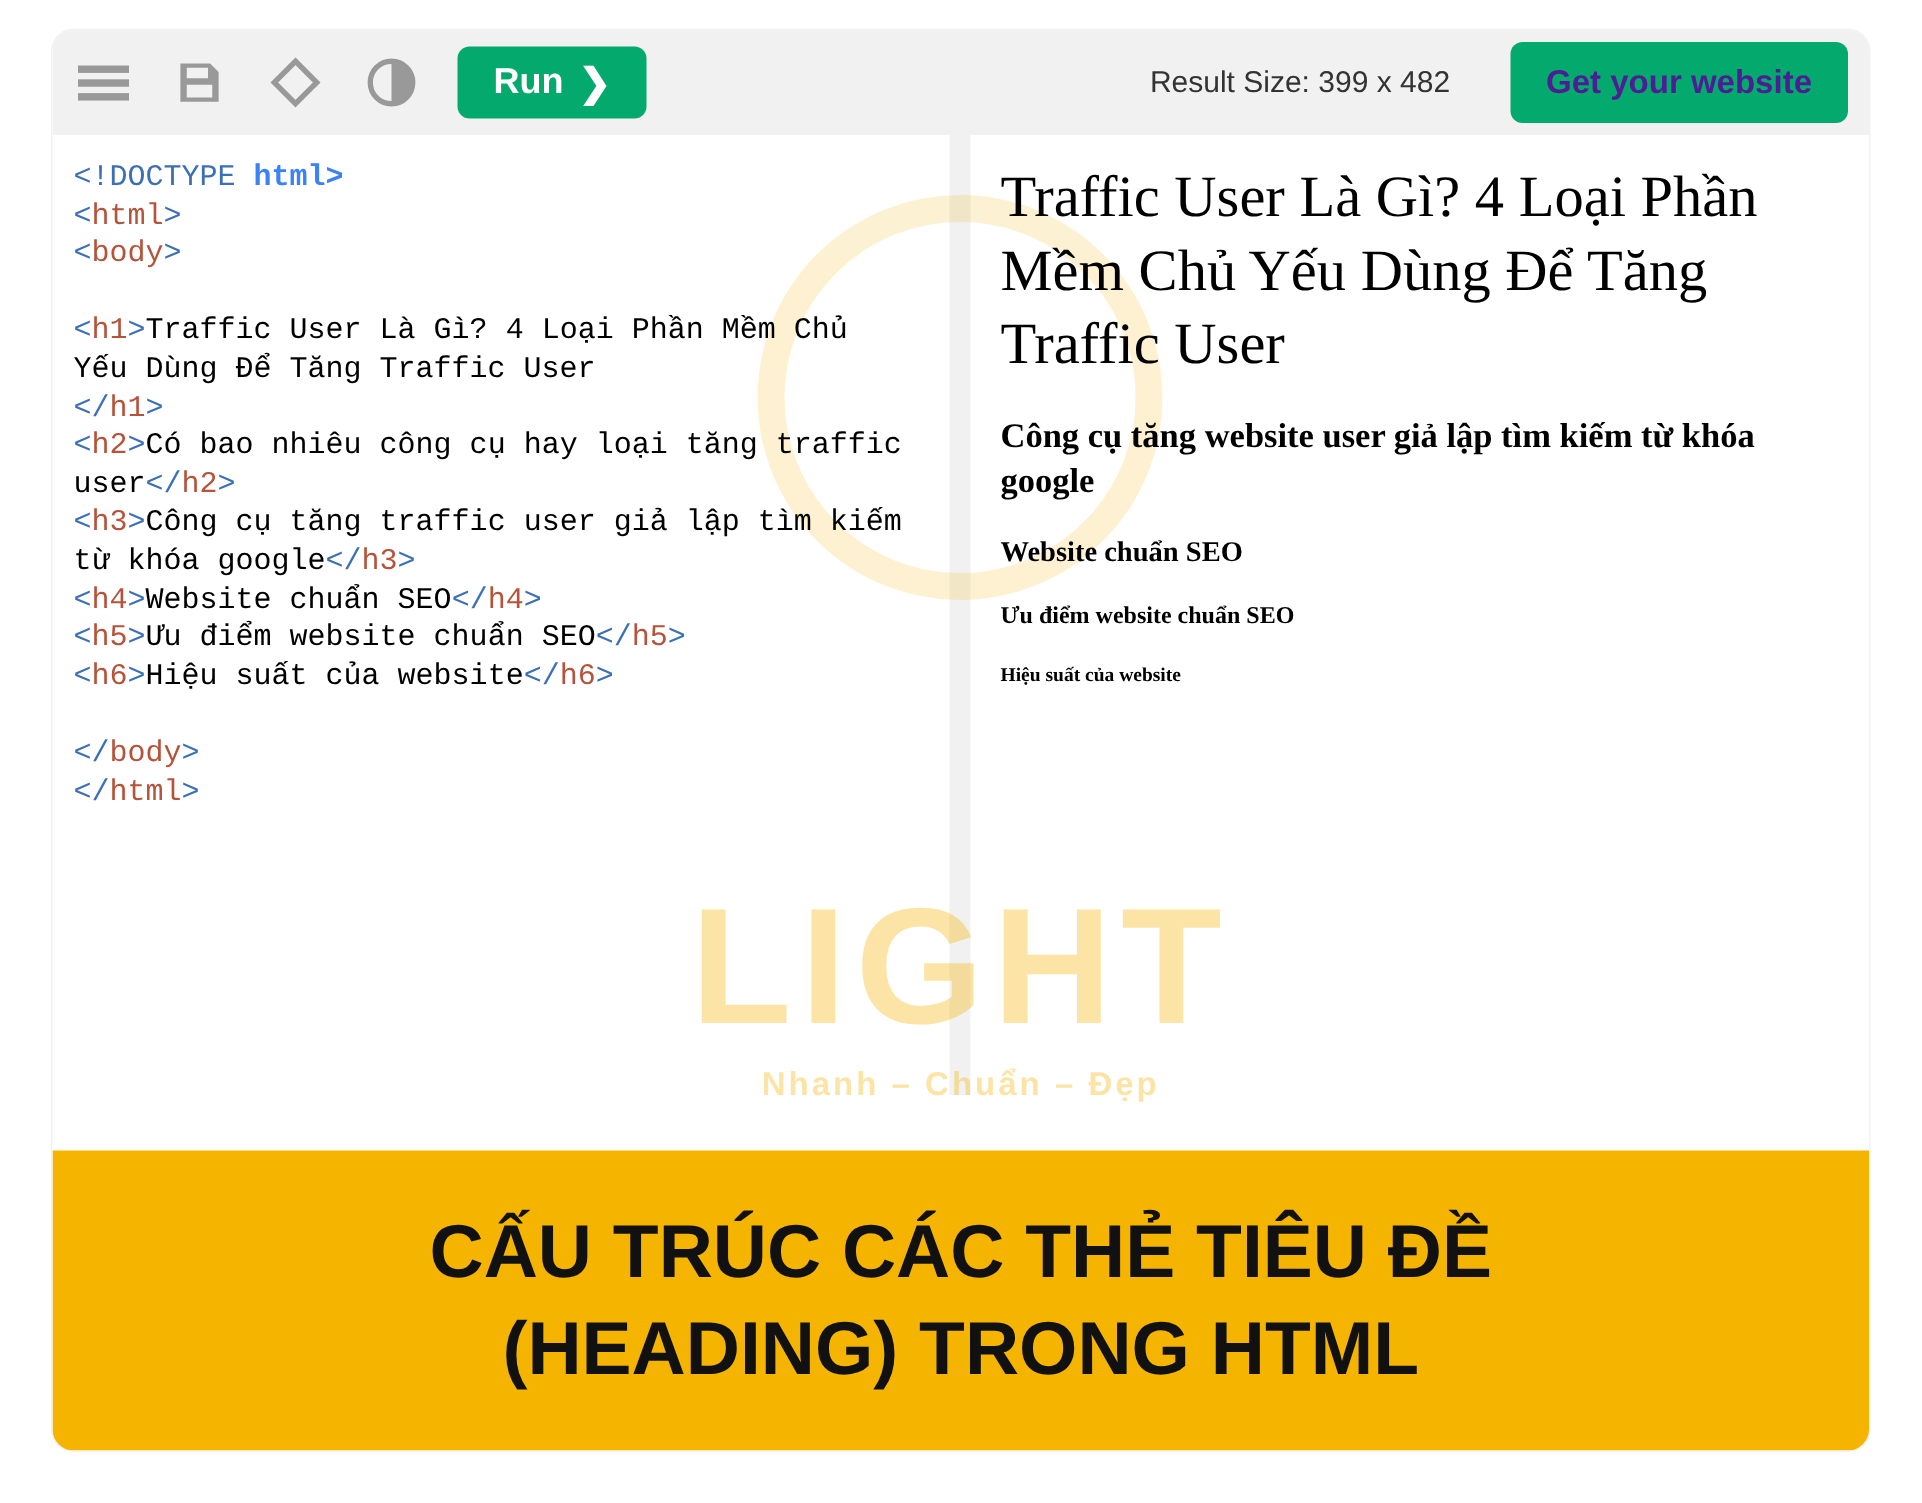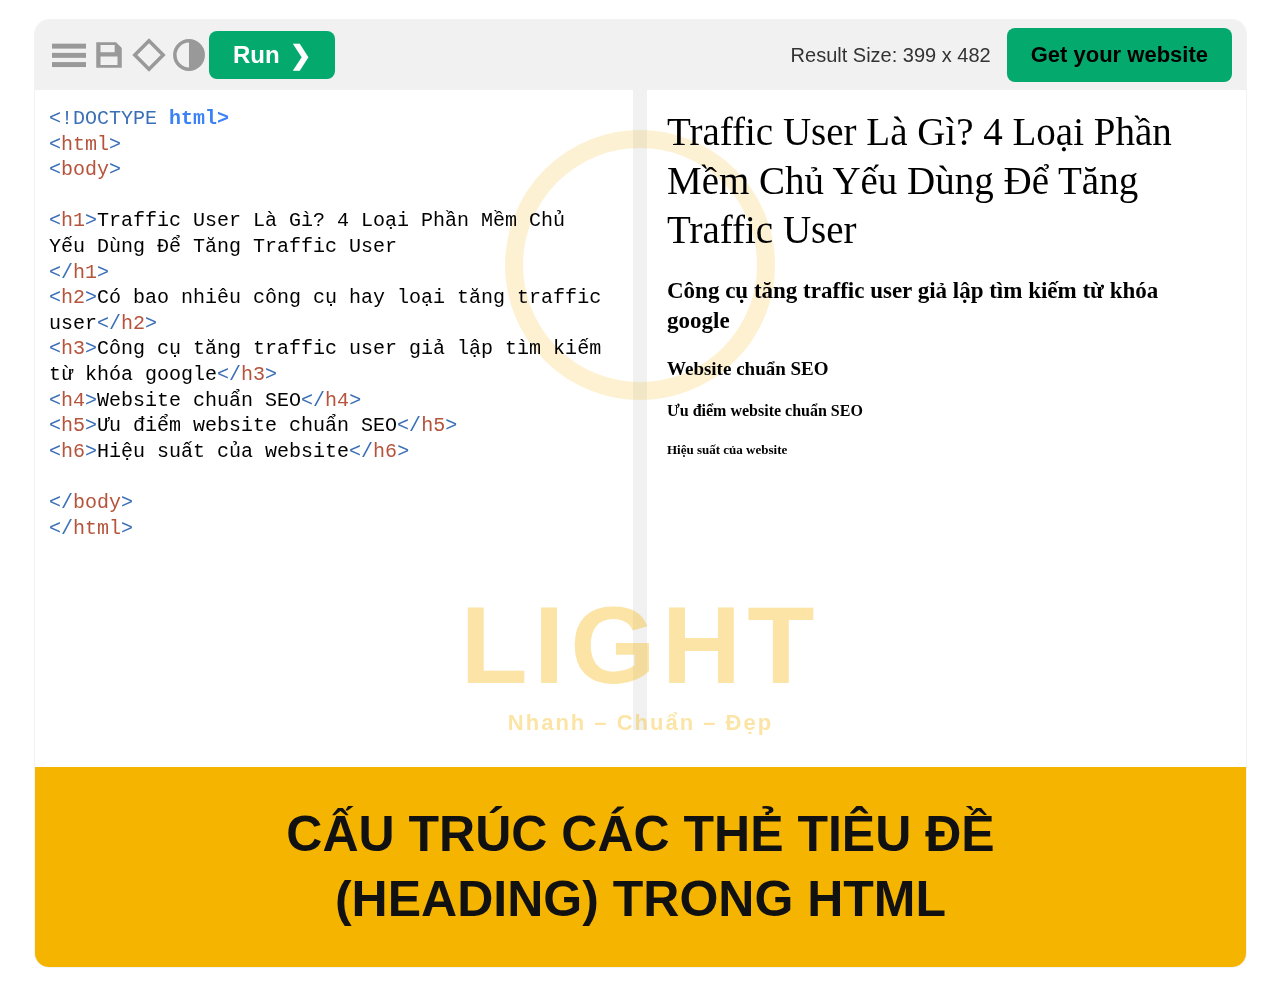--- a/index.html
+++ b/index.html
@@ -18,28 +18,28 @@
   .crumb::before {
     content: ""; position: absolute; right: -20px; top: 0; width: 0; height: 0;
     border-top: 22px solid transparent; border-bottom: 22px solid transparent; border-left: 16px solid #fff; z-index: 1;
   }
   .crumb:nth-child(1) { z-index: 4; }
   .crumb:nth-child(2) { z-index: 3; }
   .crumb:nth-child(3) { z-index: 2; }
   .crumb-plain { padding: 10px 20px 10px 30px; color: #555; }
 
   
-  .toolbar { height: 70px; background: #f1f1f1; display: flex; align-items: center; padding: 0 14px; }
+  .toolbar { height: 70px; background: #f1f1f1; display: flex; align-items: center; padding: 0 14px; gap: 24px; }
   .tool-icon { width: 40px; height: 40px; display: flex; align-items: center; justify-content: center; cursor: pointer; }
   .tool-icon svg { width: 34px; height: 34px; fill: #999; }
   .run-btn { background: #04AA6D; color: #fff; font-size: 24px; font-weight: 700; border: none; border-radius: 8px; padding: 10px 24px; cursor: pointer; display: inline-flex; align-items: center; gap: 10px; }
   .run-btn .chev { font-size: 26px; line-height: 1; }
   .toolbar-spacer { flex: 1; }
   .result-size { font-size: 20px; color: #333; margin-right: 16px; }
-  .cta-btn { background: #04AA6D; color: #000000; font-size: 22px; font-weight: 700; border: none; border-radius: 8px; padding: 14px 24px; cursor: pointer; }
+  .cta-btn { background: #04AA6D; color: #4c1d95; font-size: 22px; font-weight: 700; border: none; border-radius: 8px; padding: 14px 24px; cursor: pointer; }
 
   
   .panes { display: flex; height: 640px; }
   .code-pane { width: 598px; padding: 16px 14px; font-family: Consolas, "Courier New", monospace; font-size: 20px; line-height: 1.28; color: #000; white-space: pre-wrap; overflow: hidden; position: relative; }
   .divider { width: 14px; background: #f1f1f1; }
   .result-pane { flex: 1; padding: 18px 20px; font-family: "Times New Roman", Times, serif; color: #000; overflow: hidden; position: relative; }
 
   .tag-angle { color: #3B6FB6; }
   .tag-name { color: #B5533B; }
   .doctype-kw { color: #3B6FB6; }
@@ -127,21 +127,21 @@
 <span class="tag-angle">&lt;</span><span class="tag-name">h5</span><span class="tag-angle">&gt;</span><span class="txt">Ưu điểm website chuẩn SEO</span><span class="tag-angle">&lt;/</span><span class="tag-name">h5</span><span class="tag-angle">&gt;</span>
 <span class="tag-angle">&lt;</span><span class="tag-name">h6</span><span class="tag-angle">&gt;</span><span class="txt">Hiệu suất của website</span><span class="tag-angle">&lt;/</span><span class="tag-name">h6</span><span class="tag-angle">&gt;</span>
 
 <span class="tag-angle">&lt;/</span><span class="tag-name">body</span><span class="tag-angle">&gt;</span>
 <span class="tag-angle">&lt;/</span><span class="tag-name">html</span><span class="tag-angle">&gt;</span></div>
 
       <div class="divider"></div>
 
       <div class="result-pane">
         <h1>Traffic User Là Gì? 4 Loại Phần Mềm Chủ Yếu Dùng Để Tăng Traffic User</h1>
-        <h3>Công cụ tăng traffic user giả lập tìm kiếm từ khóa google</h3>
+        <h3>Công cụ tăng website user giả lập tìm kiếm từ khóa google</h3>
         <h4>Website chuẩn SEO</h4>
         <h5>Ưu điểm website chuẩn SEO</h5>
         <h6>Hiệu suất của website</h6>
       </div>
     </div>
 
     <div class="banner">
       <div class="banner-text">
         <span>CẤU TRÚC CÁC THẺ TIÊU ĐỀ</span><br>
         <span>(HEADING) TRONG HTML</span>

